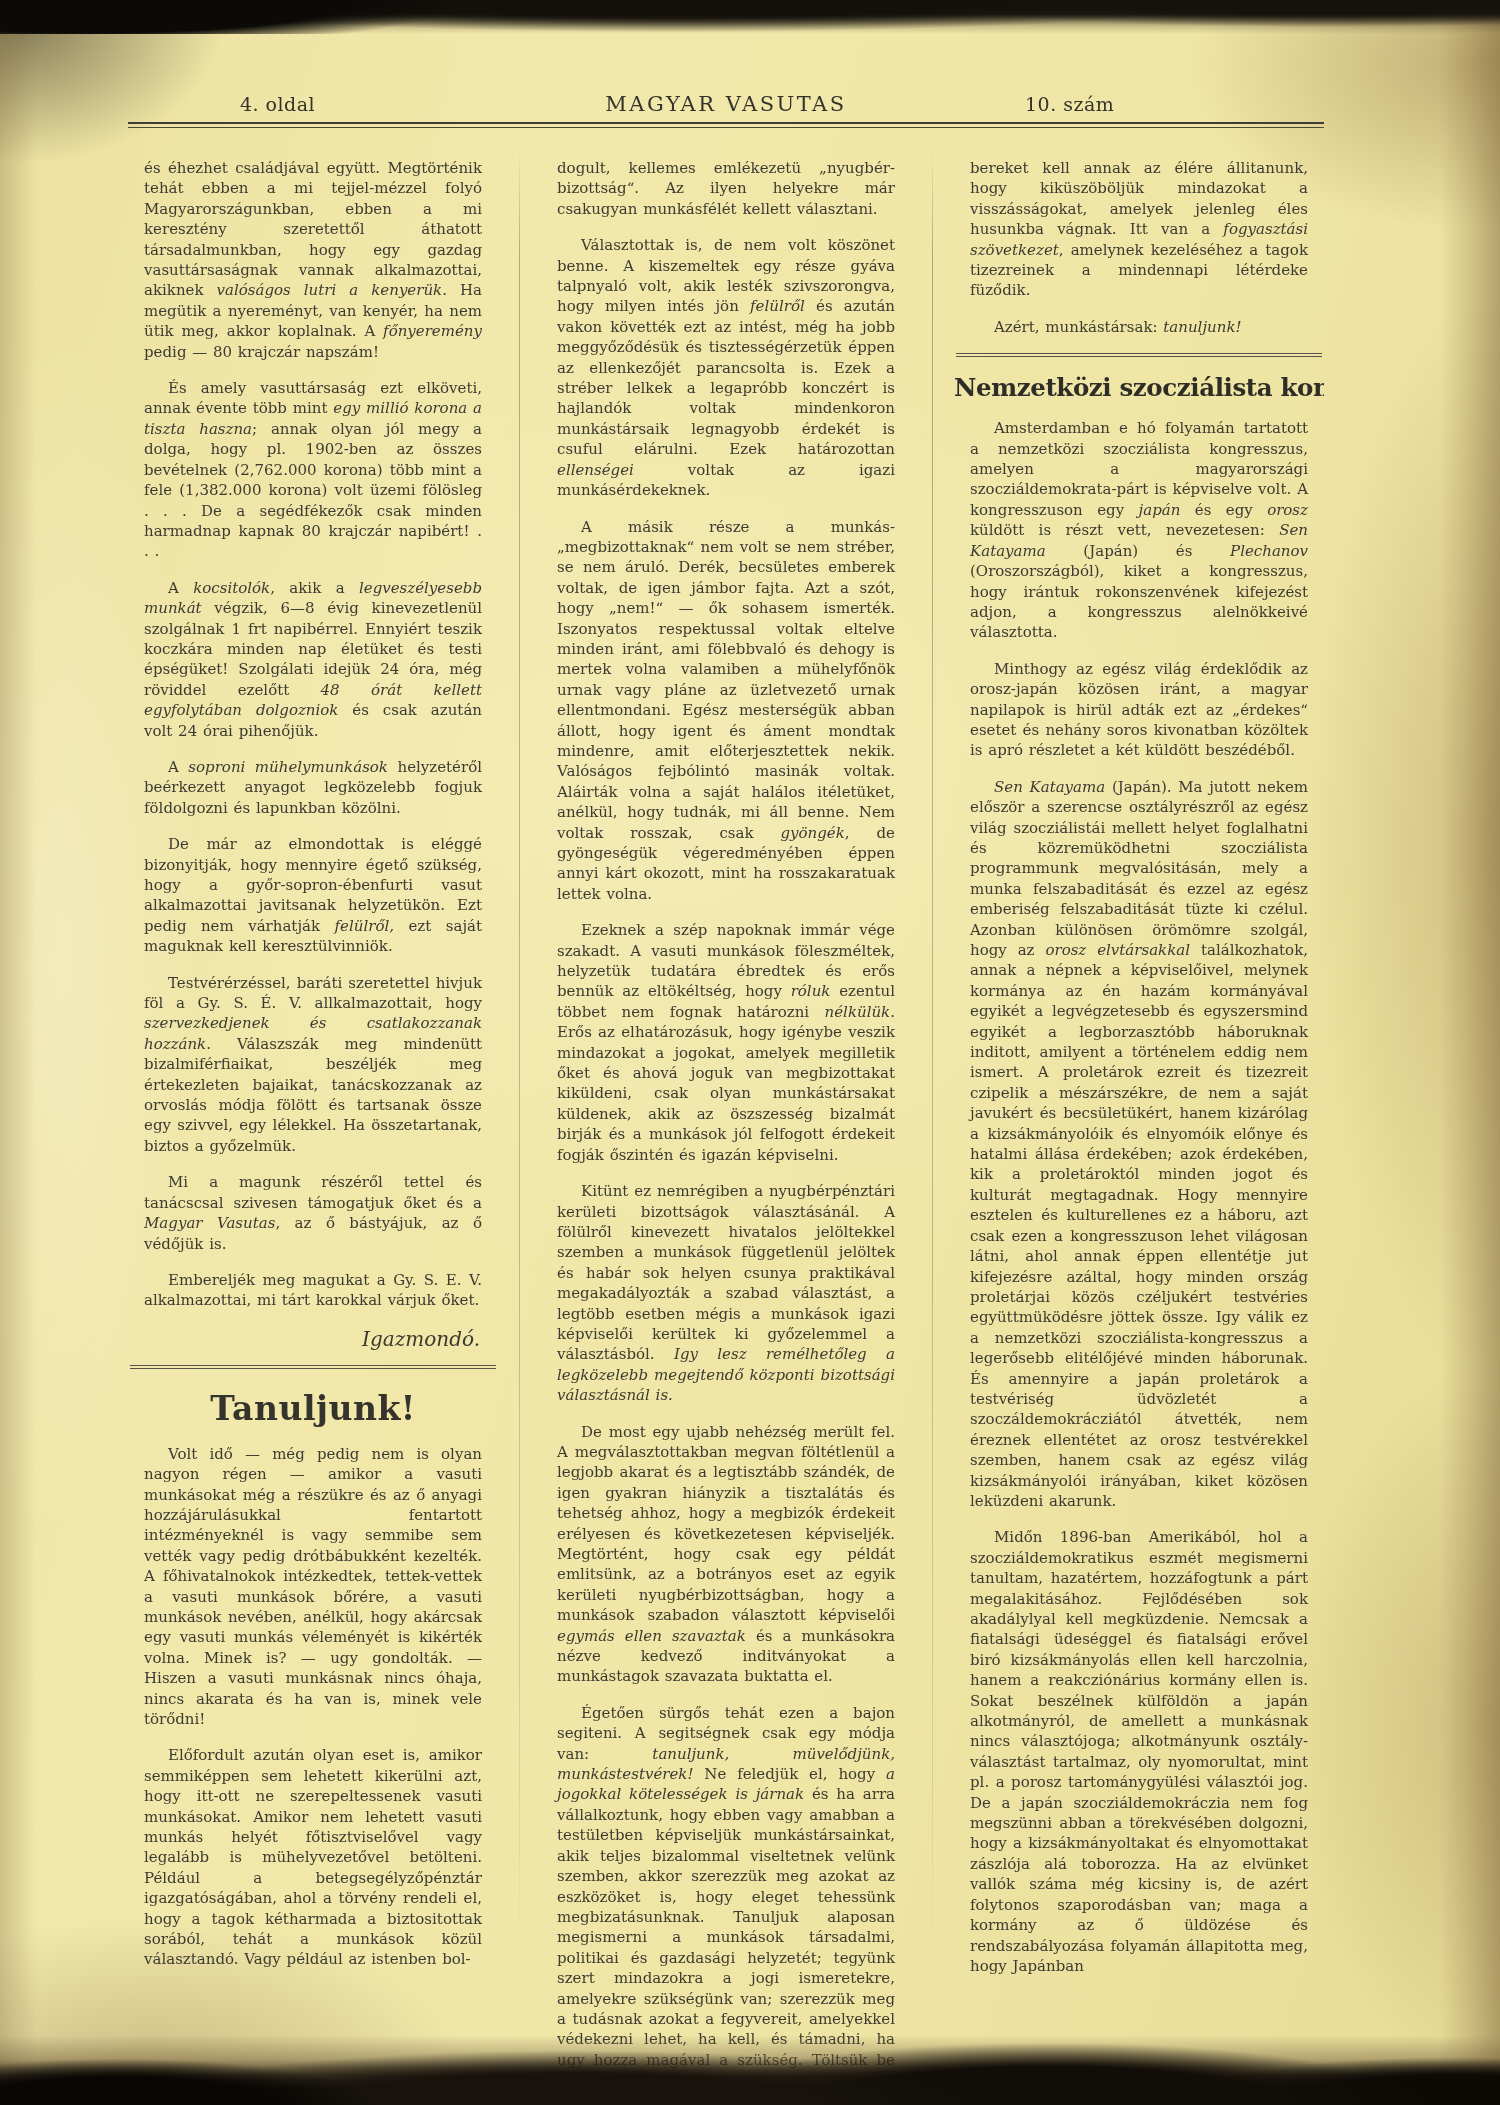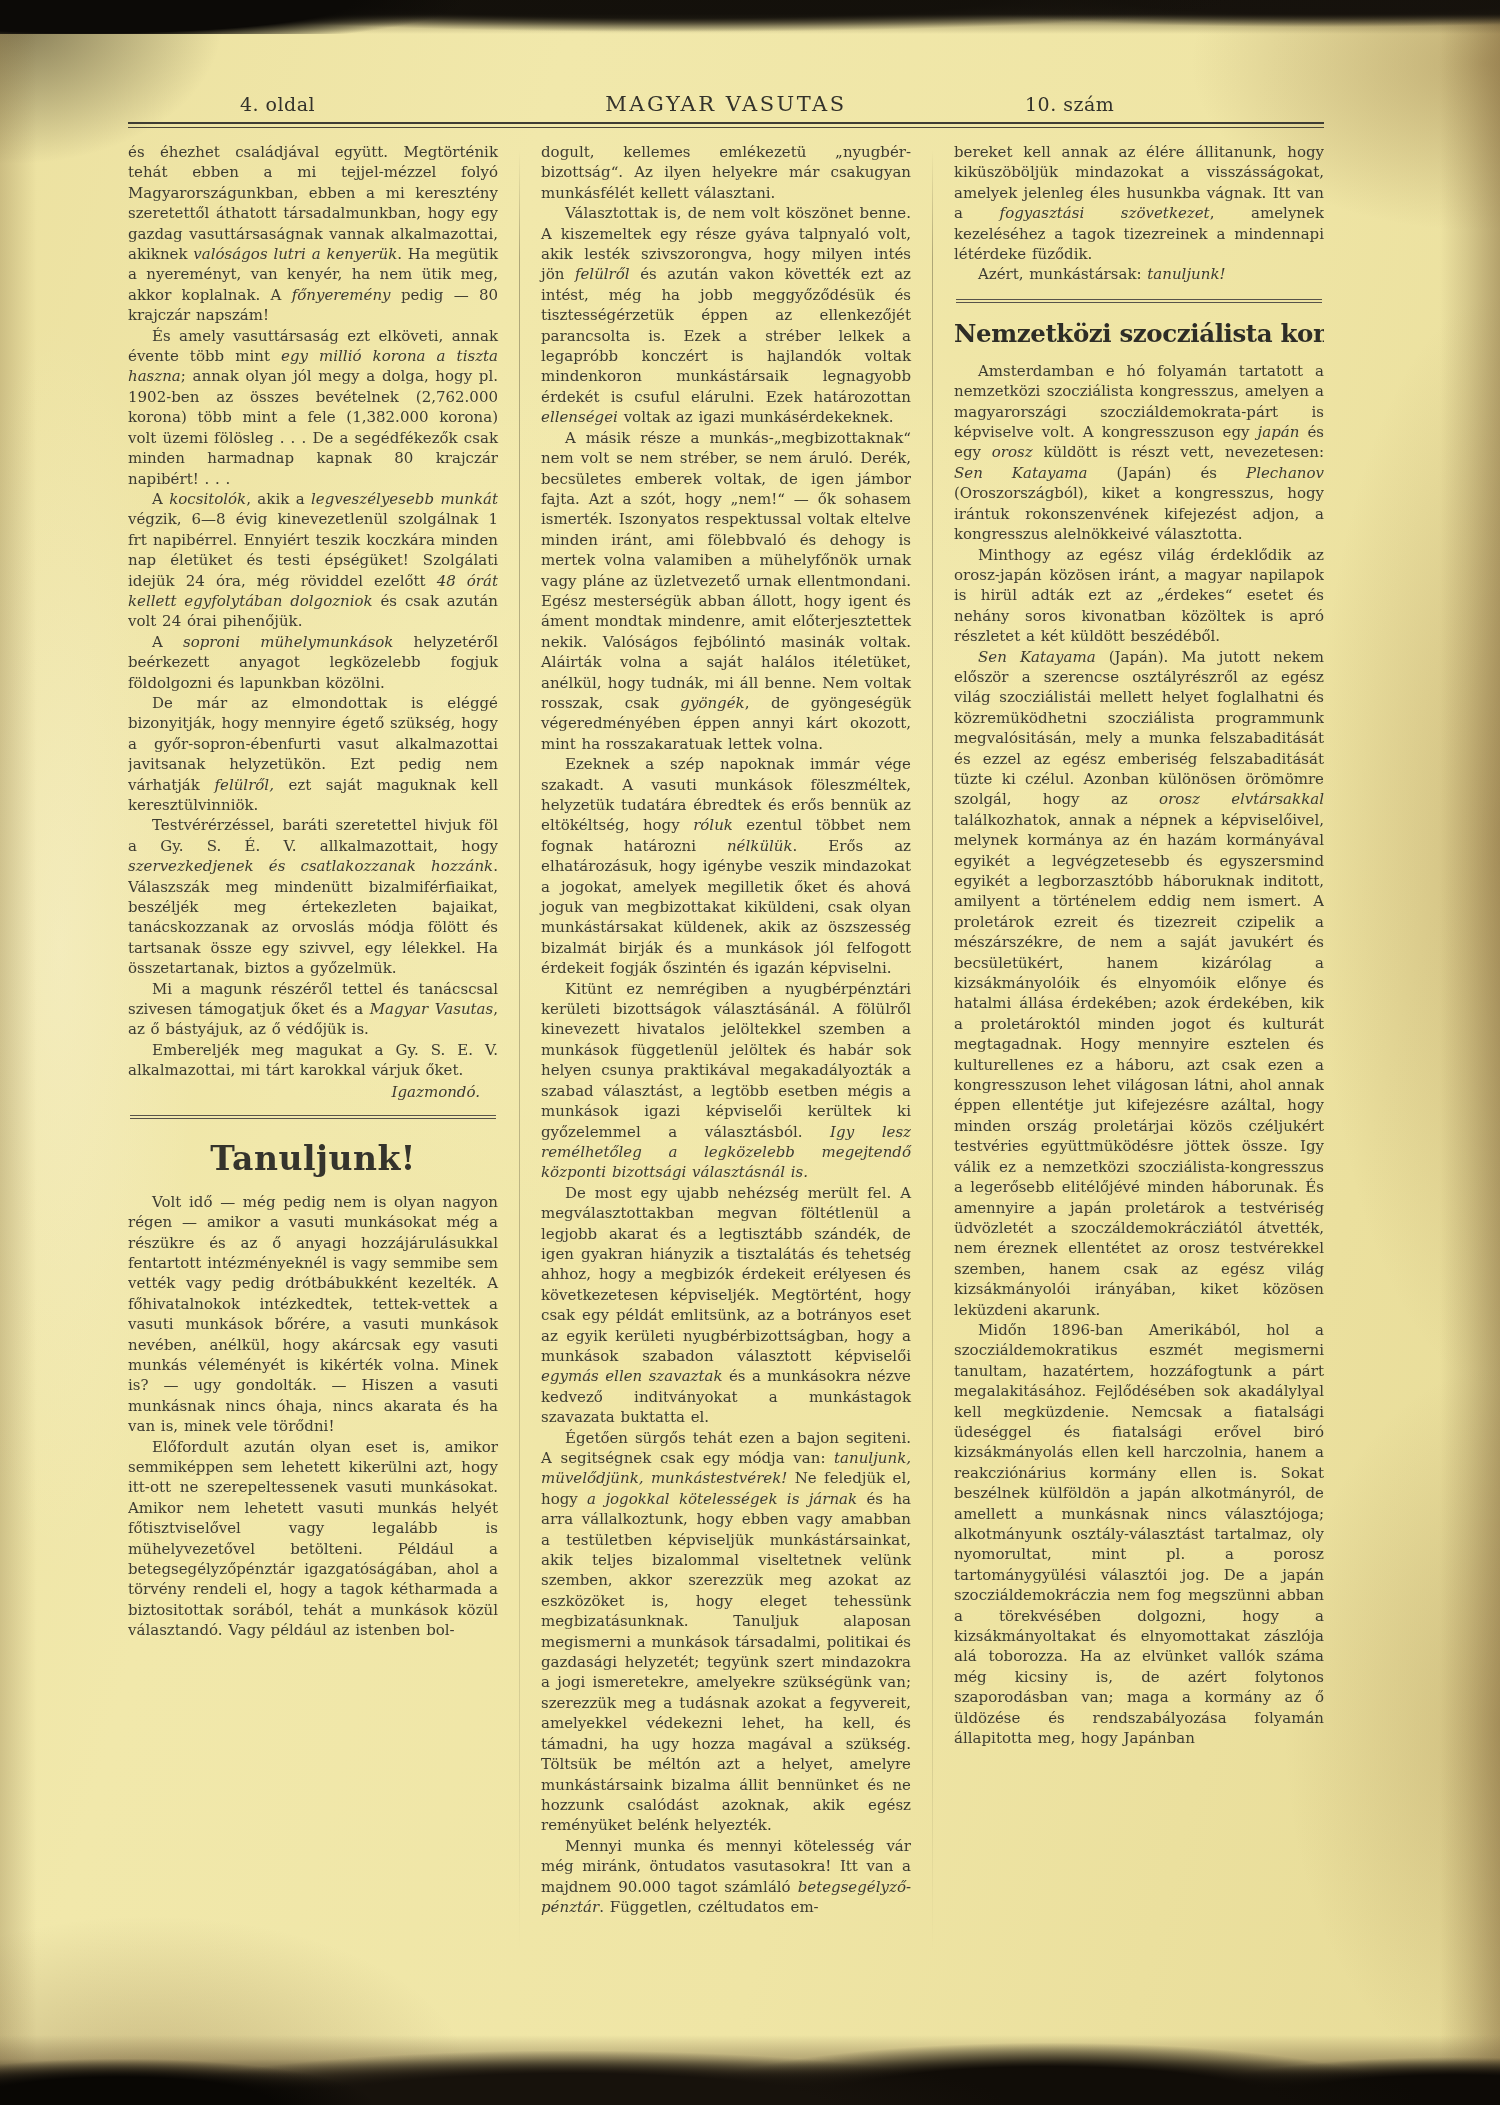--- a/index.html
+++ b/index.html
@@ -49,24 +49,24 @@
   .masthead .center{flex:2;text-align:center;font-size:21px;letter-spacing:2.5px;}
   .masthead .right{flex:1;}
   .head-rule{margin-top:6px;height:3px;border-top:2px solid #3e3c33;border-bottom:1px solid #4a4639;}
 
   .columns{position:relative;display:flex;gap:43px;margin-top:14px;height:1930px;overflow:hidden;}
   .col{width:370px;flex:0 0 370px;}
   .vrule{position:absolute;top:8px;bottom:120px;width:1px;
          background:linear-gradient(to bottom, transparent, rgba(94,88,60,.45) 6%, rgba(94,88,60,.35) 60%, rgba(94,88,60,.15) 90%, transparent);}
   .vrule.v1{left:391px;} .vrule.v2{left:804px;}
 
-  p.body{margin:0;font-size:15px;line-height:20.4px;text-align:justify;text-indent:24px;
+  p.body{margin:16px;font-size:15px;line-height:20.4px;text-align:justify;text-indent:24px;
          word-spacing:1px;color:#3d3b31;}
   p.body.noindent{text-indent:0;}
-  .signature{margin:2px 18px 0 0;text-align:right;font-style:italic;font-size:15px;}
+  .signature{margin:2px 18px 0 0;text-align:right;font-style:italic;font-size:20px;}
   .article-rule{height:2px;border-top:1px solid #57534a;border-bottom:1px solid #57534a;margin:14px 2px 0 2px;}
   h2.tanuljunk{margin:20px 0 14px 0;text-align:center;font-size:33px;font-weight:bold;
                letter-spacing:.5px;color:#35342c;}
   h2.kongresszus{margin:16px 0 13px 0;text-align:center;font-size:24.5px;font-weight:bold;
                  letter-spacing:-0.4px;white-space:nowrap;color:#2e2d26;}
   i{font-style:italic;}
 </style>
 </head>
 <body>
 

